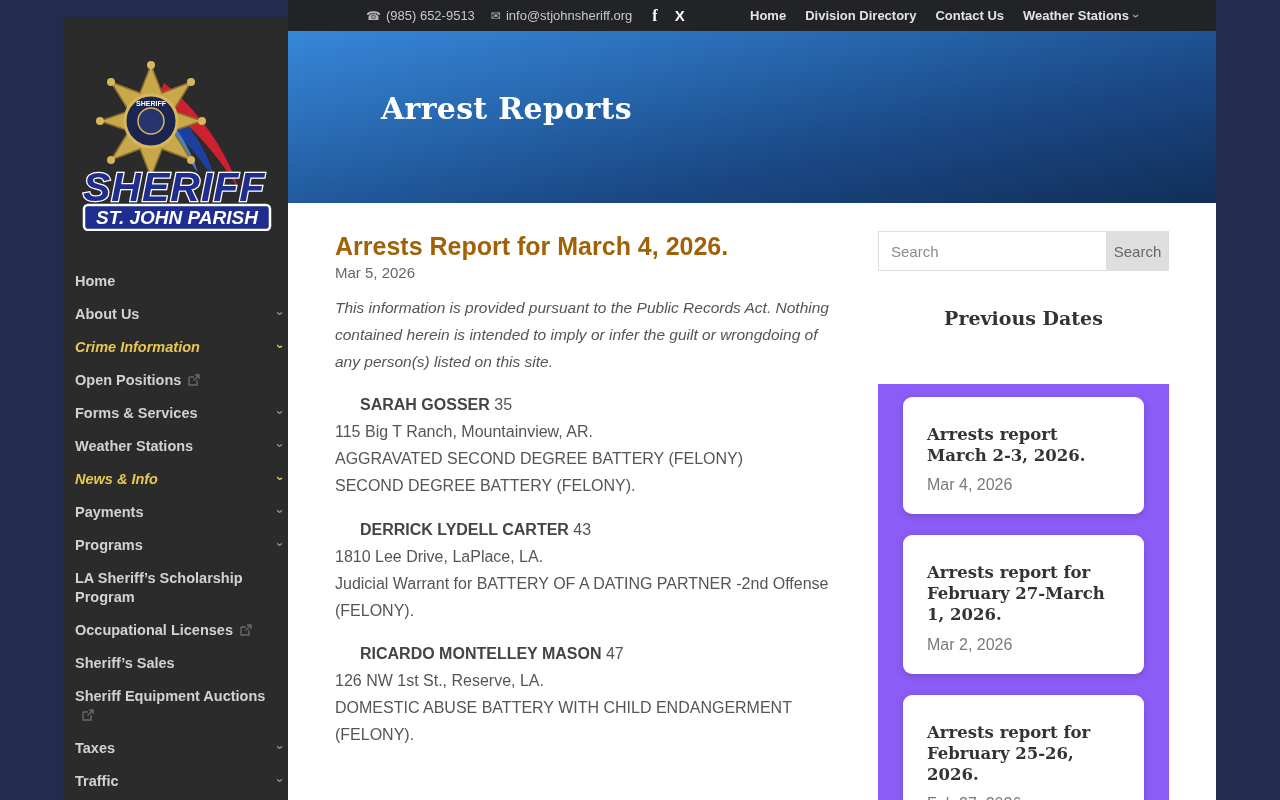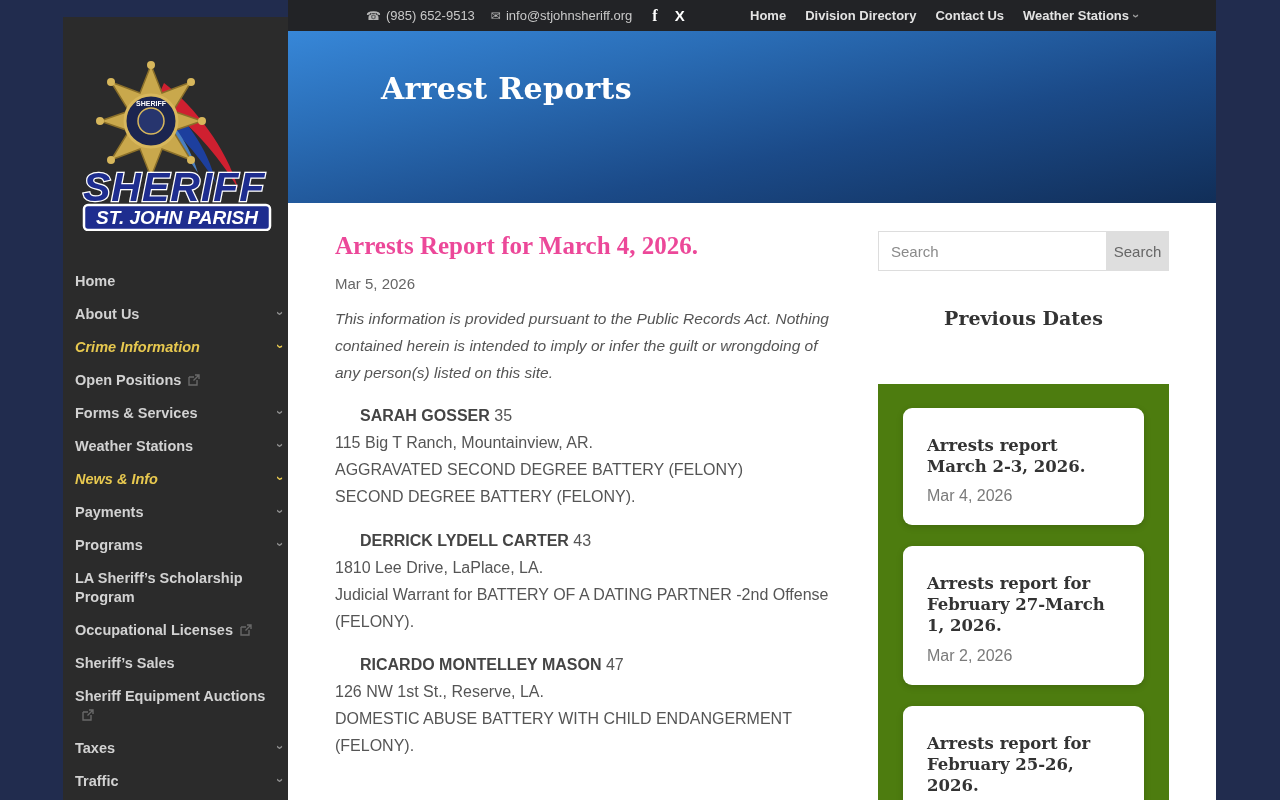--- a/index.html
+++ b/index.html
@@ -55,39 +55,39 @@
   .social .fb { font-family:"Liberation Serif", serif; font-weight:bold; font-size:16px; color:#fff; cursor:pointer; }
   .social .xx { font-weight:bold; font-size:15px; color:#fff; cursor:pointer; letter-spacing:-1px; }
   .topnav { display:flex; align-items:center; gap:19px; }
   .topnav .nav-item { color:#e3e3e3; font-weight:bold; cursor:pointer; display:flex; align-items:center; gap:5px; }
   .topnav .nav-chev { display:inline-block; transform:rotate(90deg); font-size:12px; color:#9a9a9a; }
 
   
   .banner {
     height:172px;
     background:linear-gradient(168deg, #3787d8 0%, #2a6db6 28%, #1b4a88 62%, #112e58 100%);
-    padding:40px 0 0 93px;
+    padding:60px 0 0 93px;
   }
   .banner h1 {
     font-family:"DejaVu Serif", "Liberation Serif", serif;
     font-size:30px; font-weight:bold; color:#ffffff; letter-spacing:.3px;
   }
 
   
   .content {
     height:597px;
     display:flex;
     padding:28px 47px 0 47px;
   }
   .article { width:516px; flex:none; }
   .article h2 {
-    font-family:Liberation Serif, serif;
-    font-size:25px; line-height:1.2; color:#ec4899; font-weight:bold;
-  }
-  .post-date { margin-top:14px; font-size:15px; color:#666; }
+    font-family:Liberation Sans, sans-serif;
+    font-size:25px; line-height:1.2; color:#a16207; font-weight:bold;
+  }
+  .post-date { margin-top:3px; font-size:15px; color:#666; }
   .disclaimer {
     margin-top:13px; font-style:italic; font-size:15.5px;
     color:#555; line-height:1.75; width:500px;
   }
   .entry { margin-top:17px; font-size:16px; color:#555; line-height:1.68; }
   .entry .name { font-weight:bold; color:#444;margin-left:25px; }
 
   
   .rail { width:291px; margin-left:auto; display:flex; flex-direction:column; height:100%;gap:36px; }
   .search-row { display:flex; height:40px; flex:none; }
@@ -100,22 +100,22 @@
   .search-row button {
     width:63px; border:none; background:#dedede; color:#666;
     font-size:15px; cursor:pointer; font-family:"Liberation Sans", sans-serif;
   }
   .prev-title {
     text-align:center;
     font-family:"DejaVu Serif", "Liberation Serif", serif;
     font-size:19px; font-weight:bold; color:#333; flex:none;
   }
   .panel {
-    margin-top:19px; background:#4d7c0f; flex:1;
-    padding:24px 25px; overflow:hidden;
+    margin-top:19px; background:#8b5cf6; flex:1;
+    padding:13px 25px; overflow:hidden;
   }
   .card {
     background:#fff; border-radius:9px;
     box-shadow:0 2px 7px rgba(0,0,0,.16);
     padding:27px 24px 20px 24px;
     min-height:112px; margin-bottom:21px;
     cursor:pointer;
   }
   .card .card-title {
     font-family:"DejaVu Serif", "Liberation Serif", serif;

